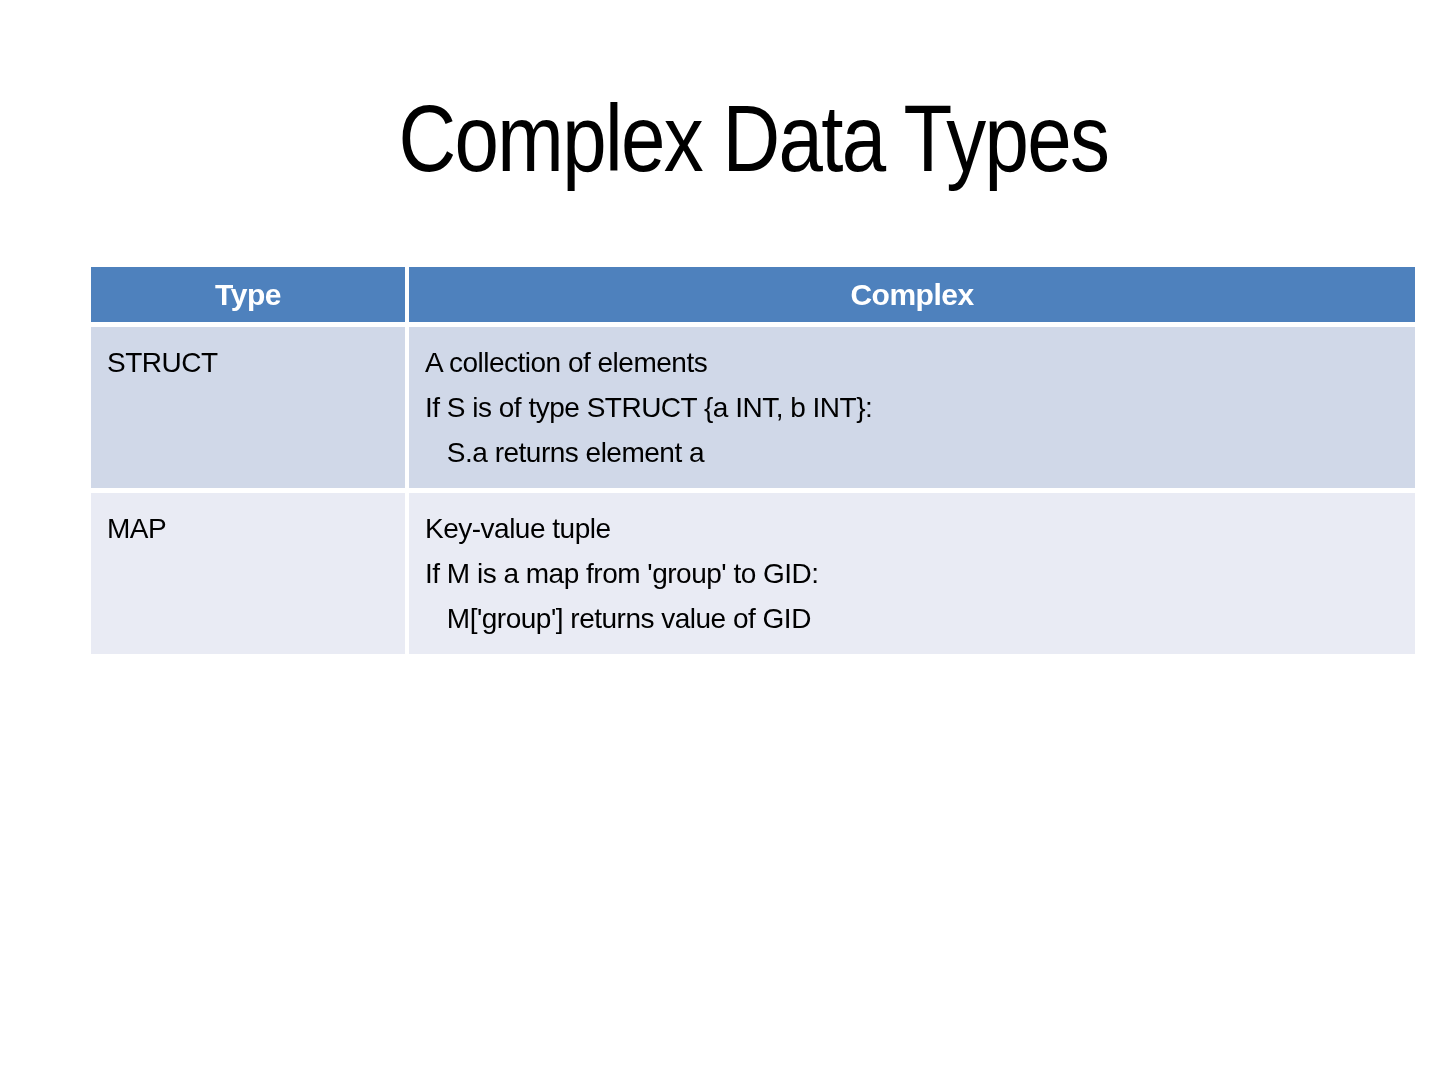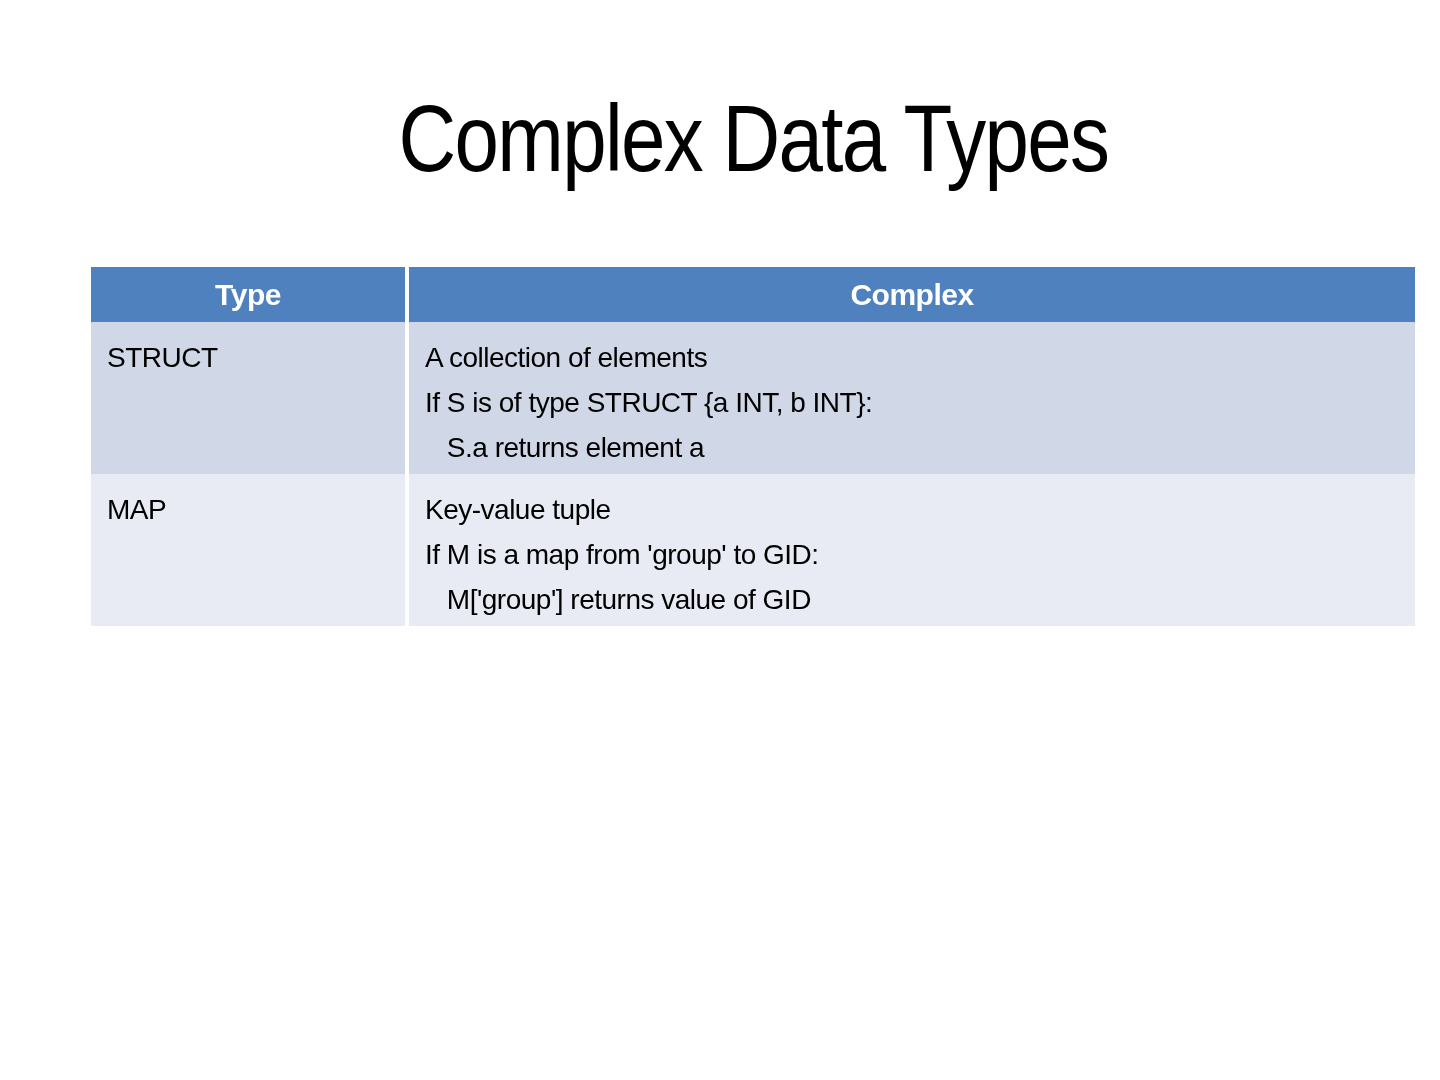--- a/index.html
+++ b/index.html
@@ -39,20 +39,21 @@
     transform: scaleX(0.85);
     transform-origin: center;
     white-space: nowrap;
   }
   .table {
     position: absolute;
     left: 58px; top: 267px;
     width: 1324px;
     display: flex;
     flex-direction: column;
+    gap: 5px;
   }
   .row {
     display: flex;
     gap: 4px;
   }
   .cell { color: var(--body-text); }
   .type-col { width: 314px; flex: 0 0 314px; }
   .comments-col { flex: 1 1 auto; }
   .thead .cell {
     background: var(--header-bg);
@@ -60,21 +61,21 @@
     height: 55px;
     display: flex;
     align-items: center;
     justify-content: center;
     font-size: 30px;
     font-weight: 700;
     letter-spacing: -0.5px;
   }
   .body-row .cell {
     min-height: 151px;
-    padding: 13px 16px 4px 16px;
+    padding: 13px 16px 13px 16px;
     font-size: 28px;
     letter-spacing: -0.5px;
     line-height: 45px;
   }
   .body-row .comments-col {
     white-space: pre-wrap;
   }
   .band-dark .cell { background: var(--band-dark); }
   .band-light .cell { background: var(--band-light); }
 </style>

